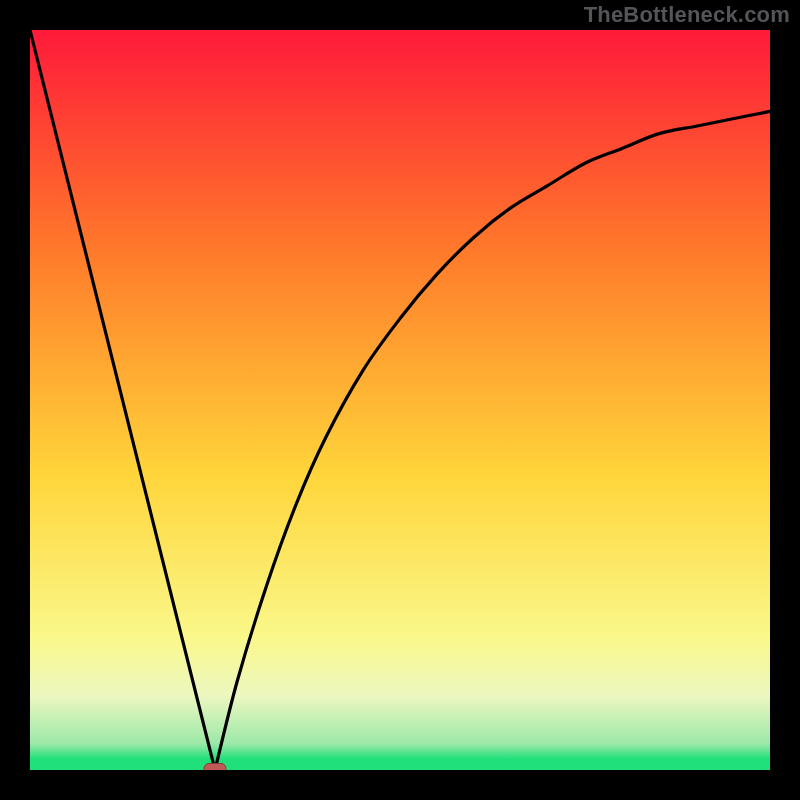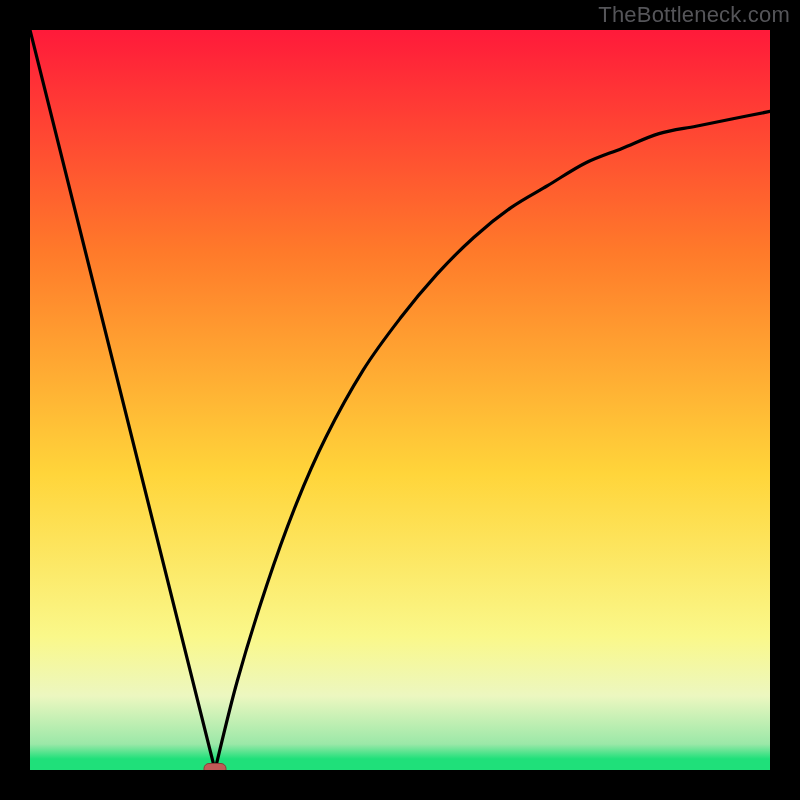--- a/index.html
+++ b/index.html
@@ -16,21 +16,21 @@
     width: 800px;
     height: 800px;
     background: #000;
   }
   .watermark {
     position: absolute;
     top: 2px;
     right: 10px;
     color: #555559;
     font-size: 22px;
-    font-weight: 400;
+    font-weight: 700;
     letter-spacing: 0.2px;
     z-index: 5;
   }
   .plot-wrap {
     position: absolute;
     left: 30px;
     top: 30px;
     width: 740px;
     height: 740px;
   }

